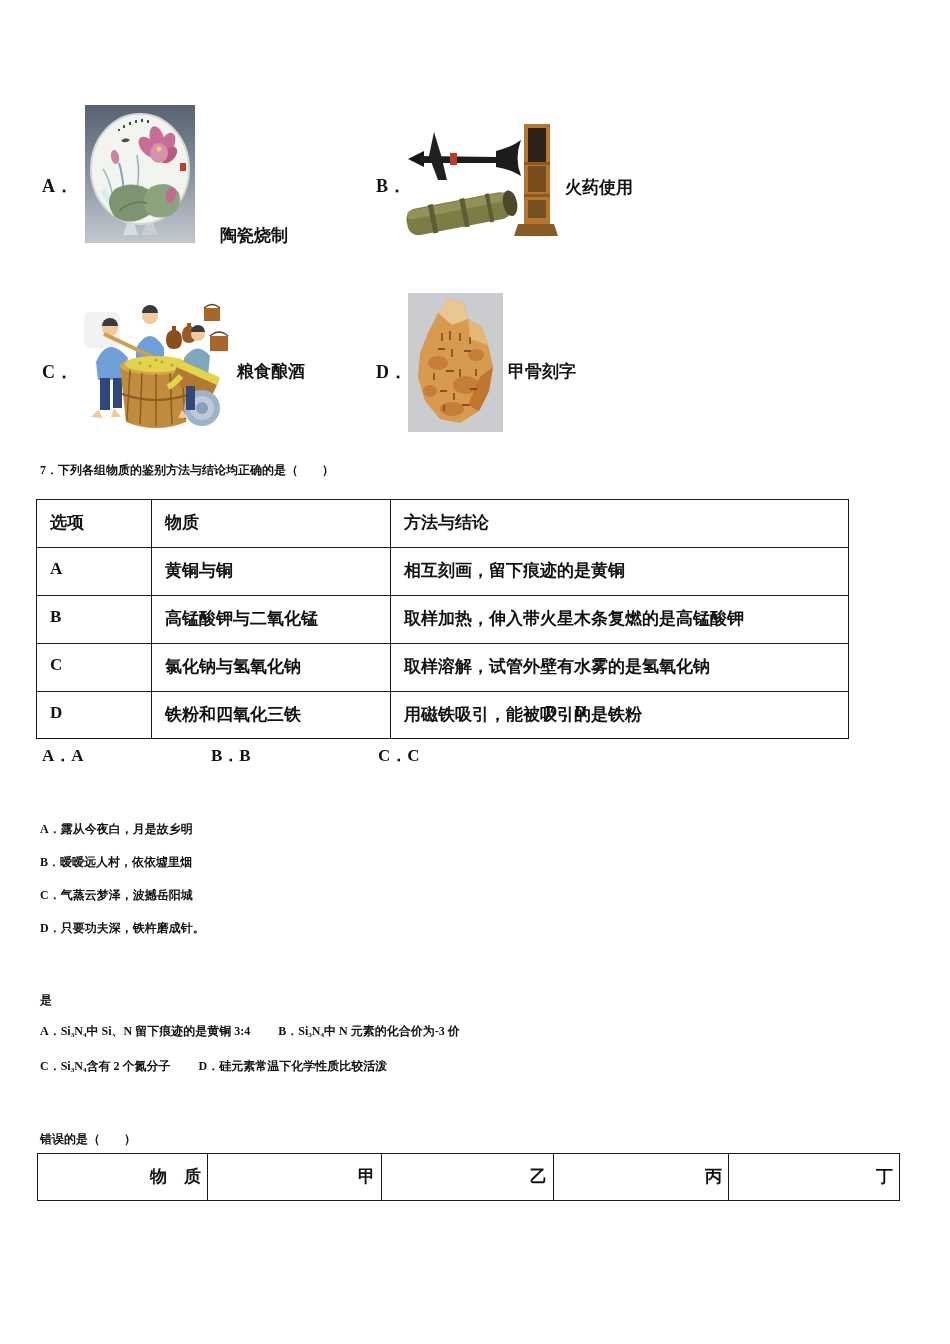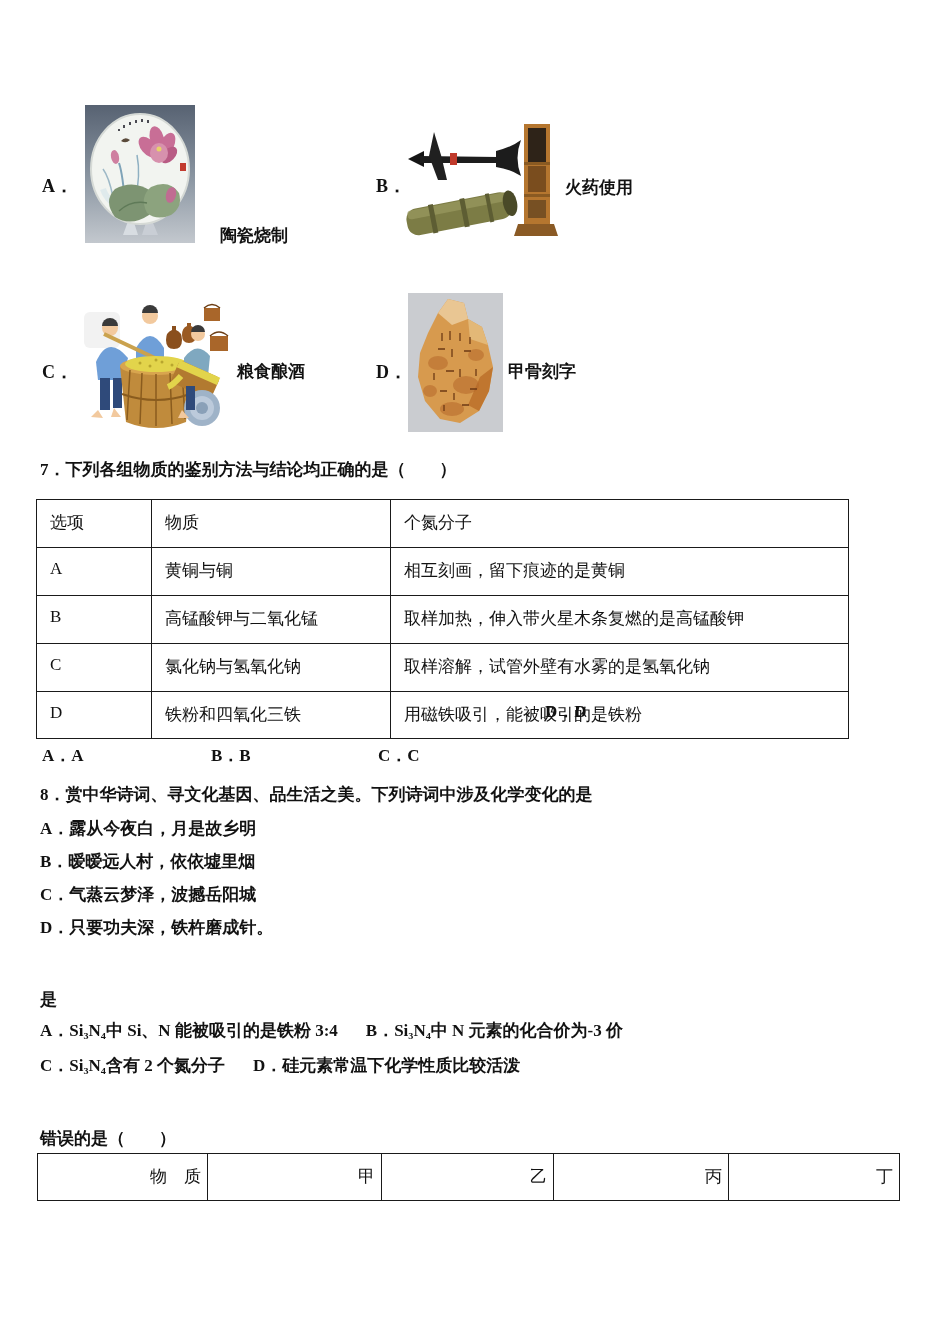--- a/index.html
+++ b/index.html
@@ -1,28 +1,28 @@
 <!DOCTYPE html>
 <html><head>
 <meta charset="utf-8">
 <style>
   html,body{margin:0;padding:0;background:#ffffff;}
   .page{
     position:relative;width:950px;height:1344px;background:#ffffff;
     font-family:"Liberation Serif","DejaVu Serif",serif;
     color:#121212;overflow:hidden;
   }
-  .txt{position:absolute;font-size:17px;font-weight:700;white-space:nowrap;line-height:22px;}
+  .txt{position:absolute;font-size:12px;font-weight:700;white-space:nowrap;line-height:22px;}
   .opt-label{position:absolute;font-size:18px;font-weight:700;}
   .caption{position:absolute;font-size:17px;font-weight:700;white-space:nowrap;}
   .img-box{position:absolute;}
   .img-box svg{display:block;}
   table.q-table{
     position:absolute;border-collapse:collapse;table-layout:fixed;
-    font-size:17px;font-weight:400;
+    font-size:17px;font-weight:700;
   }
   table.q-table td{
     border:1.5px solid #1a1a1a;vertical-align:top;
     padding:11px 6px 0 13px;overflow:hidden;white-space:nowrap;
   }
   .answers span{position:absolute;font-size:17px;font-weight:700;white-space:nowrap;}
   .gap-right{margin-right:28px;}
 </style>
 </head>
 <body>
@@ -183,21 +183,21 @@
   <table class="q-table" style="left:36px;top:499px;width:812px;">
     <colgroup>
         <col style="width:115px">
         <col style="width:239px">
         <col style="width:458px">
       </colgroup>
     <tbody>
         <tr style="height:48px;">
       <td>选项</td>
       <td>物质</td>
-      <td>个氮分子</td>
+      <td>方法与结论</td>
     </tr>
     <tr style="height:48px;">
       <td>A</td>
       <td>黄铜与铜</td>
       <td>相互刻画，留下痕迹的是黄铜</td>
     </tr>
     <tr style="height:48px;">
       <td>B</td>
       <td>高锰酸钾与二氧化锰</td>
       <td>取样加热，伸入带火星木条复燃的是高锰酸钾</td>
@@ -215,29 +215,28 @@
   </tbody>
     </table>
 
   <div class="answers">
     <span style="left:42px;top:744px;">A．A</span>
     <span style="left:211px;top:744px;">B．B</span>
     <span style="left:378px;top:744px;">C．C</span>
     <span style="left:545px;top:700px;font-family:Liberation Serif, serif;">D．D</span>
   </div>
 
-  <div class="txt" style="left:40px;top:784px;">8．赏中华诗词、寻文化基因、品生活之美。下列诗词中涉及化学变化的是</div>
   <div class="txt" style="left:40px;top:818px;">A．露从今夜白，月是故乡明</div>
   <div class="txt" style="left:40px;top:851px;">B．暧暧远人村，依依墟里烟</div>
   <div class="txt" style="left:40px;top:884px;">C．气蒸云梦泽，波撼岳阳城</div>
   <div class="txt" style="left:40px;top:917px;">D．只要功夫深，铁杵磨成针。</div>
 
   <div class="txt" style="left:40px;top:989px;">是</div>
   <div class="txt" style="left:40px;top:1020px;">
-    <span class="gap-right">A．Si₃N₄中 Si、N 能被吸引的是铁粉 3:4</span><span>B．Si₃N₄中 N 元素的化合价为-3 价</span>
+    <span class="gap-right">A．Si₃N₄中 Si、N 留下痕迹的是黄铜 3:4</span><span>B．Si₃N₄中 N 元素的化合价为-3 价</span>
   </div>
   <div class="txt" style="left:40px;top:1055px;">
     <span class="gap-right">C．Si₃N₄含有 2 个氮分子</span><span>D．硅元素常温下化学性质比较活泼</span>
   </div>
 
   <div class="txt" style="left:40px;top:1128px;">错误的是（　　）</div>
 
   <table class="q-table" style="left:37px;top:1153px;width:862px;text-align:right;">
     <colgroup>
         <col style="width:170px">

